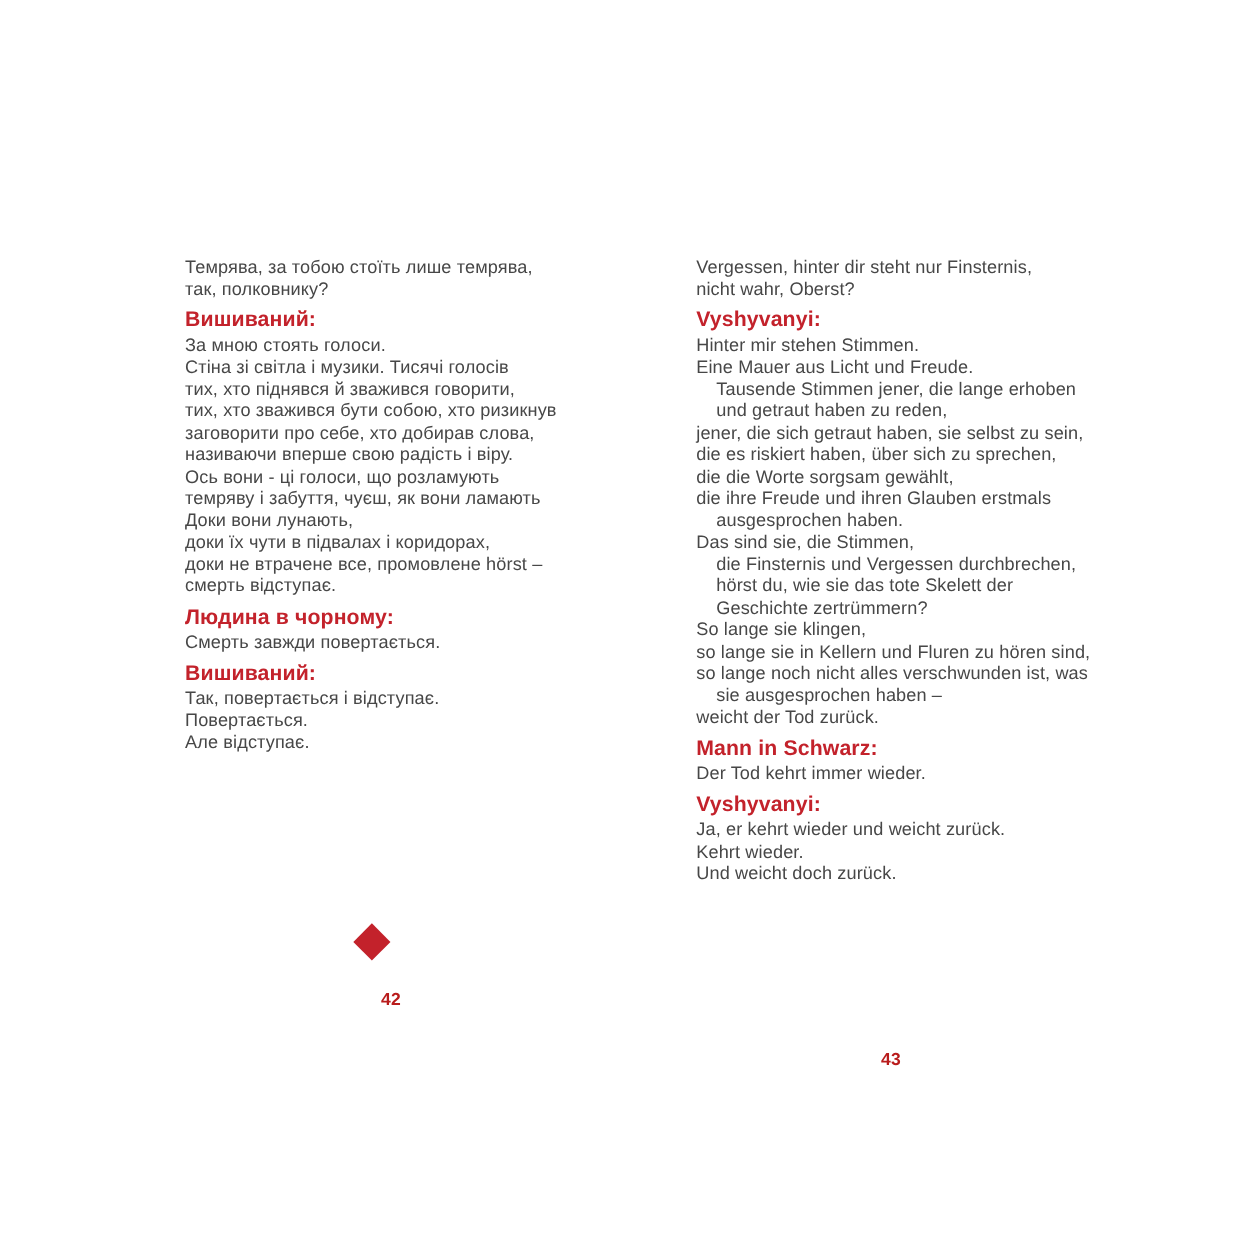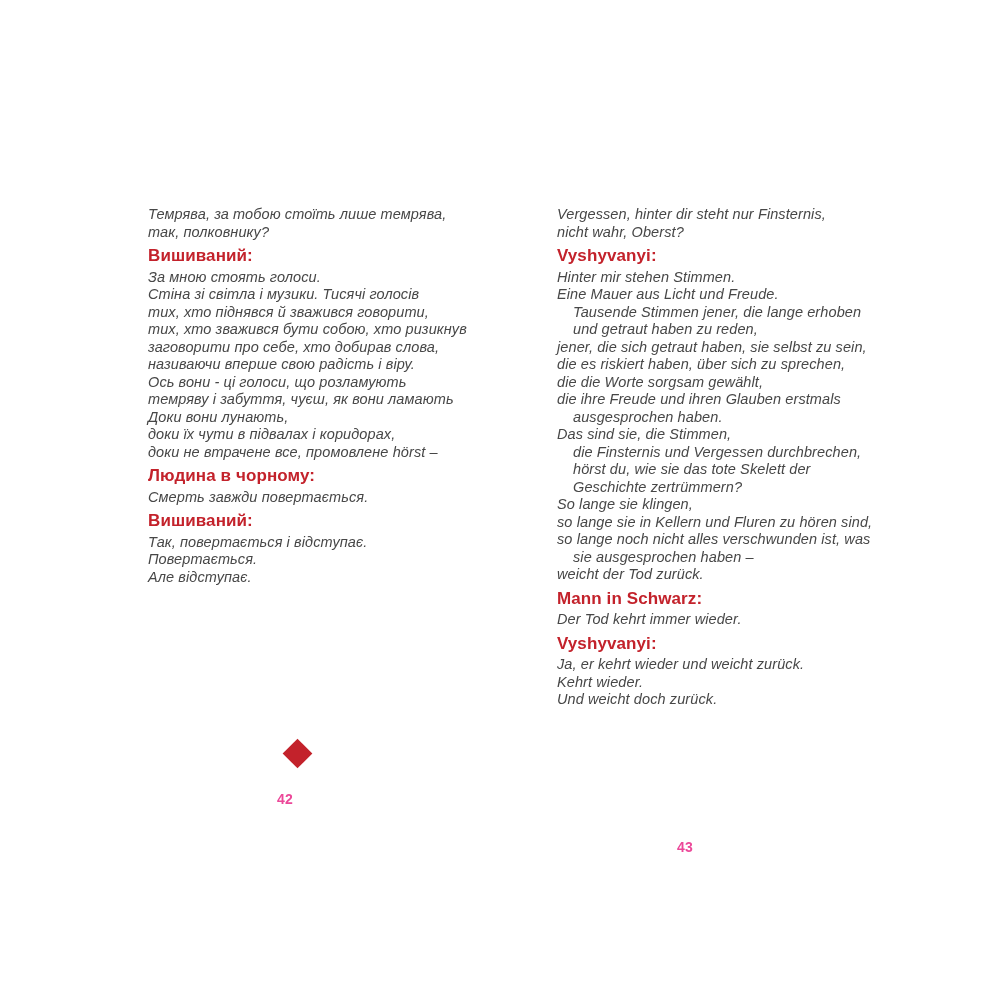--- a/index.html
+++ b/index.html
@@ -33,40 +33,39 @@
     font-weight: bold;
     font-size: 17px;
     line-height: 17.5px;
     margin: 6px 0 4px 0;
   }
   .verse-block {
     margin: 0;
   }
   .verse-line {
     white-space: pre;
-    font-style: italic;
   }
   .verse-line.indent {
     padding-left: 16px;
   }
   .diamond-ornament {
     position: absolute;
     left: 287px;
     top: 743px;
     width: 21px;
     height: 21px;
     background: #c3222b;
     transform: rotate(45deg);
   }
   .page-number {
     position: absolute;
     top: 791px;
     width: 44px;
-    text-align: left;
-    color: #ec4899;
+    text-align: right;
+    color: #b91c1c;
     font-weight: bold;
     font-size: 14px;
     letter-spacing: 0.3px;
   }
   .page-number.left  { left: 277px; }
   .page-number.right { left: 677px; margin-top: 48px; }
 </style>
 </head>
 <body>
 
@@ -83,20 +82,21 @@
         <div class="verse-line">Стіна зі світла і музики. Тисячі голосів</div>
         <div class="verse-line">тих, хто піднявся й зважився говорити,</div>
         <div class="verse-line">тих, хто зважився бути собою, хто ризикнув</div>
         <div class="verse-line">заговорити про себе, хто добирав слова,</div>
         <div class="verse-line">називаючи вперше свою радість і віру.</div>
         <div class="verse-line">Ось вони - ці голоси, що розламують</div>
         <div class="verse-line">темряву і забуття, чуєш, як вони ламають</div>
         <div class="verse-line">Доки вони лунають,</div>
         <div class="verse-line">доки їх чути в підвалах і коридорах,</div>
         <div class="verse-line">доки не втрачене все, промовлене hörst –</div>
+        <div class="verse-line">смерть відступає.</div>
       </div>
       <div class="speaker-heading">Людина в чорному:</div>
       <div class="verse-block">
         <div class="verse-line">Смерть завжди повертається.</div>
       </div>
       <div class="speaker-heading">Вишиваний:</div>
       <div class="verse-block">
         <div class="verse-line">Так, повертається і відступає.</div>
         <div class="verse-line">Повертається.</div>
         <div class="verse-line">Але відступає.</div>

